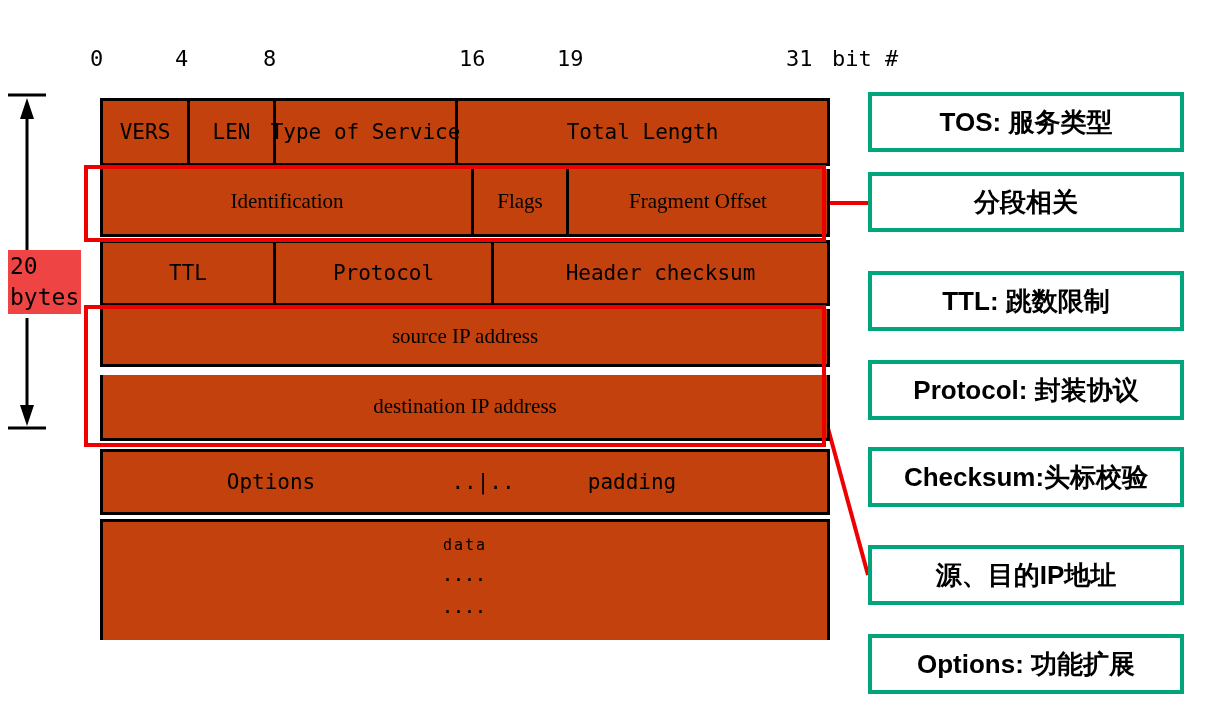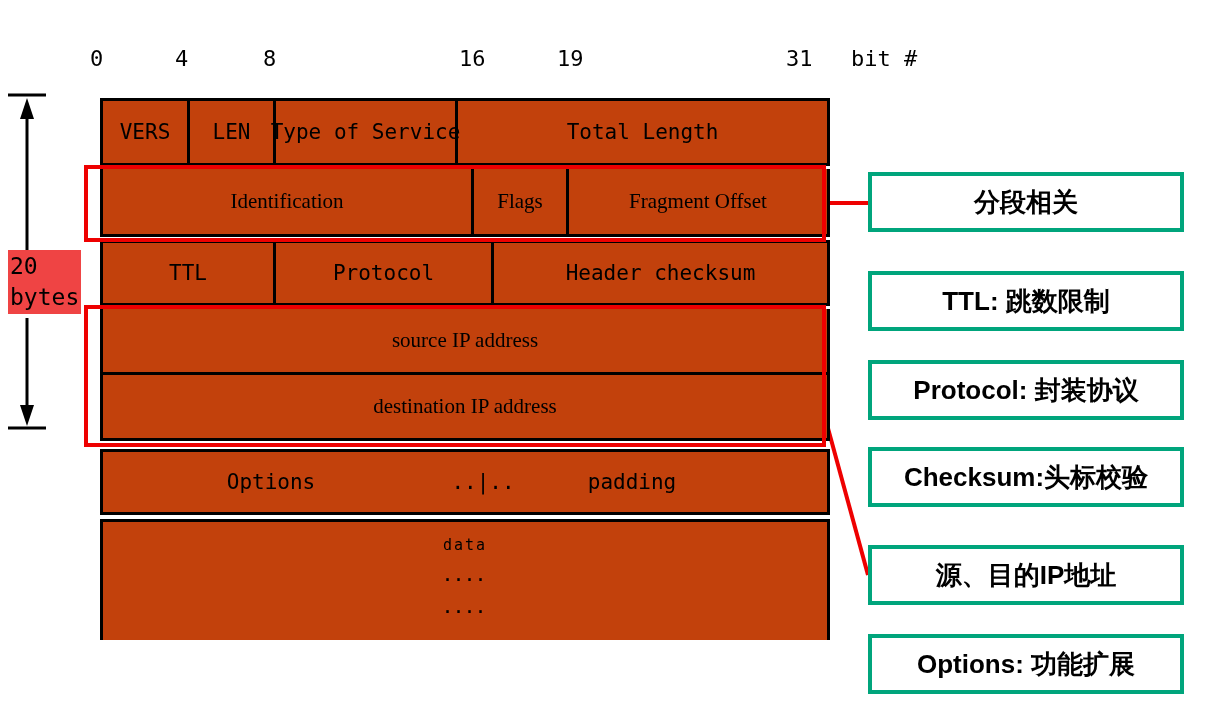--- a/index.html
+++ b/index.html
@@ -91,21 +91,21 @@
 
     <line class="redln" x1="823" y1="410" x2="868" y2="575"></line>
   </svg>
 
   <span class="bit" style="left:90px">0</span>
   <span class="bit" style="left:175px">4</span>
   <span class="bit" style="left:263px">8</span>
   <span class="bit" style="left:459px">16</span>
   <span class="bit" style="left:557px">19</span>
   <span class="bit" style="left:786px">31</span>
-  <span class="bit" style="left:851px">bit #</span>
+  <span class="bit" style="left:832px">bit #</span>
 
   <div id="bytes-label">
     <div>20</div>
     <div>bytes</div>
   </div>
 
   <div class="row" style="top:98px;height:68px">
     <div class="cell" style="width:84px">VERS</div>
     <div class="cell div" style="width:86px">LEN</div>
     <div class="cell div" style="width:182px">Type of Service</div>
@@ -117,21 +117,21 @@
     <div class="cell div" style="width:95px">Flags</div>
     <div class="cell div" style="flex:1">Fragment Offset</div>
   </div>
 
   <div class="row" style="top:240px;height:66px">
     <div class="cell" style="width:170px">TTL</div>
     <div class="cell div" style="width:218px">Protocol</div>
     <div class="cell div" style="flex:1">Header checksum</div>
   </div>
 
-  <div class="row no-top" style="top:309px;height:66px">
+  <div class="row no-top" style="top:309px;height:58px">
     <div class="cell" style="flex:1">source IP address</div>
   </div>
 
   <div class="row no-top" style="top:375px;height:66px">
     <div class="cell" style="flex:1">destination IP address</div>
   </div>
 
   <div class="row" style="top:449px;height:66px">
     <span class="floating" style="left:168px">Options</span>
     <span class="floating" style="left:380px">..|..</span>
@@ -140,20 +140,23 @@
 
   <div class="row no-bottom" id="row-data" style="top:519px;height:121px">
     <div class="dline">data</div>
     <div class="dline dots">....</div>
     <div class="dline dots">....</div>
   </div>
 
   <div class="redbox" style="left:84px;top:165px;width:742px;height:77px"></div>
   <div class="redbox" style="left:84px;top:305px;width:742px;height:142px"></div>
 
+  <div class="anno" style="top:92px">
+      <span>TOS: 服务类型</span>
+    </div>
   <div class="anno" style="top:172px">
       <span>分段相关</span>
     </div>
   <div class="anno" style="top:271px">
       <span>TTL: 跳数限制</span>
     </div>
   <div class="anno" style="top:360px">
       <span>Protocol: 封装协议</span>
     </div>
   <div class="anno" style="top:447px">

